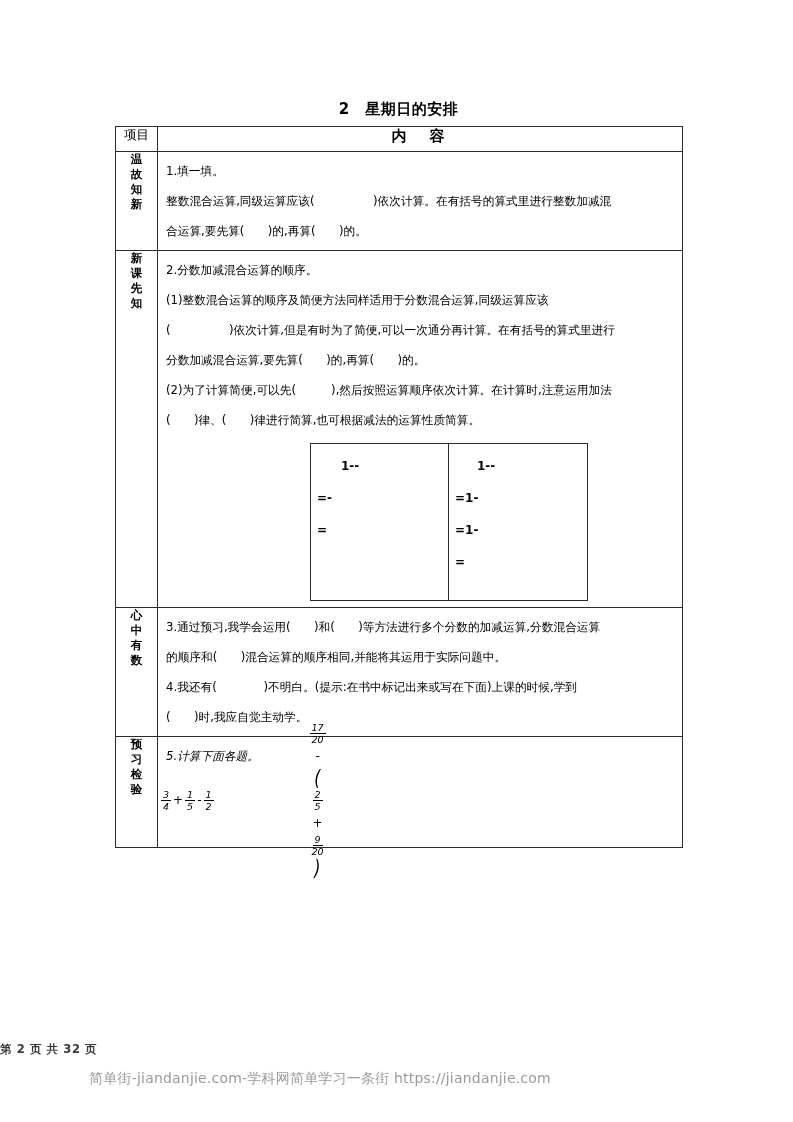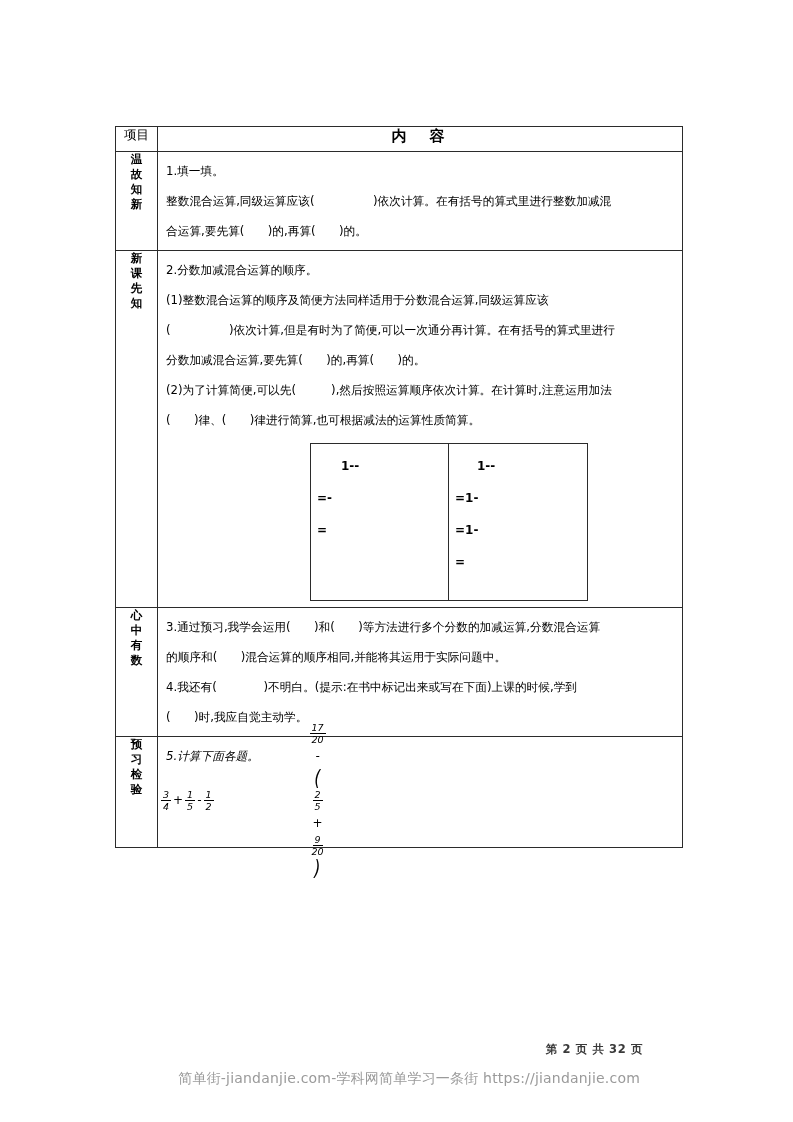--- a/index.html
+++ b/index.html
@@ -181,44 +181,45 @@
     transform: scaleX(0.72);
     margin: 0 -1px;
   }
 
   
   .footer-page {
     position: absolute;
     left: 0;
     top: 1042px;
     width: 643px;
-    text-align: right;
+    text-align: left;
     font-size: 11.5px;
     font-weight: bold;
     color: #3a3a3a;
     letter-spacing: 0.6px;
     white-space: pre;
   }
   .footer-mark {
     position: absolute;
     left: 0;
     top: 1070px;
     width: 640px;
-    text-align: right;
+    text-align: center;
     font-size: 14px;
     color: #9a9a9a;
     letter-spacing: 0.2px;
     white-space: pre;
   }
 </style>
 </head>
 <body>
 
 <div class="page">
 
+  <div class="doc-title">2　星期日的安排</div>
 
   <table class="sheet">
     <colgroup>
       <col class="col-label">
       <col class="col-body">
     </colgroup>
     <tbody>
 
       <tr>
         <td class="head-item">项目</td>

